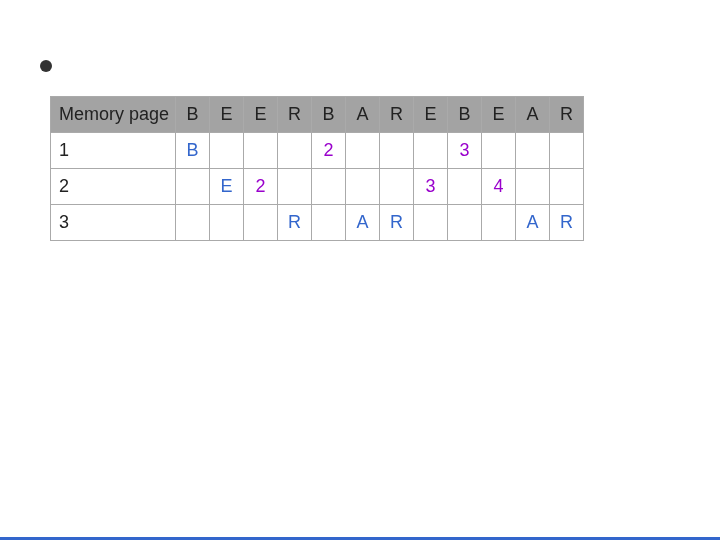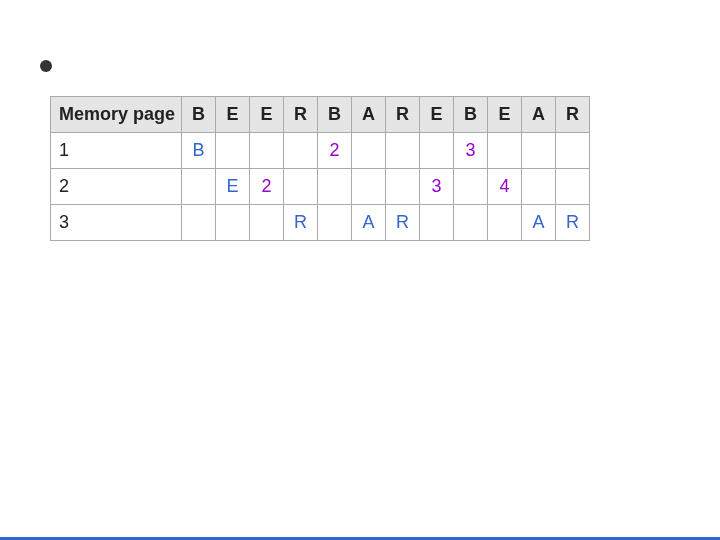--- a/index.html
+++ b/index.html
@@ -47,22 +47,22 @@
     }
     td {
       border: 1px solid #aaa;
       min-width: 34px;
       height: 36px;
       text-align: center;
       padding: 2px 6px;
       color: #222;
     }
     .header-cell {
-      font-weight: bold;
-      background: #e5e5e5;
+      font-weight: normal;
+      background: #a3a3a3;
     }
     .row-label {
       text-align: left;
       padding-left: 8px;
       border: 1px solid #aaa;
       min-width: 100px;
     }
     .bottom-line {
       position: absolute;
       bottom: 0;

